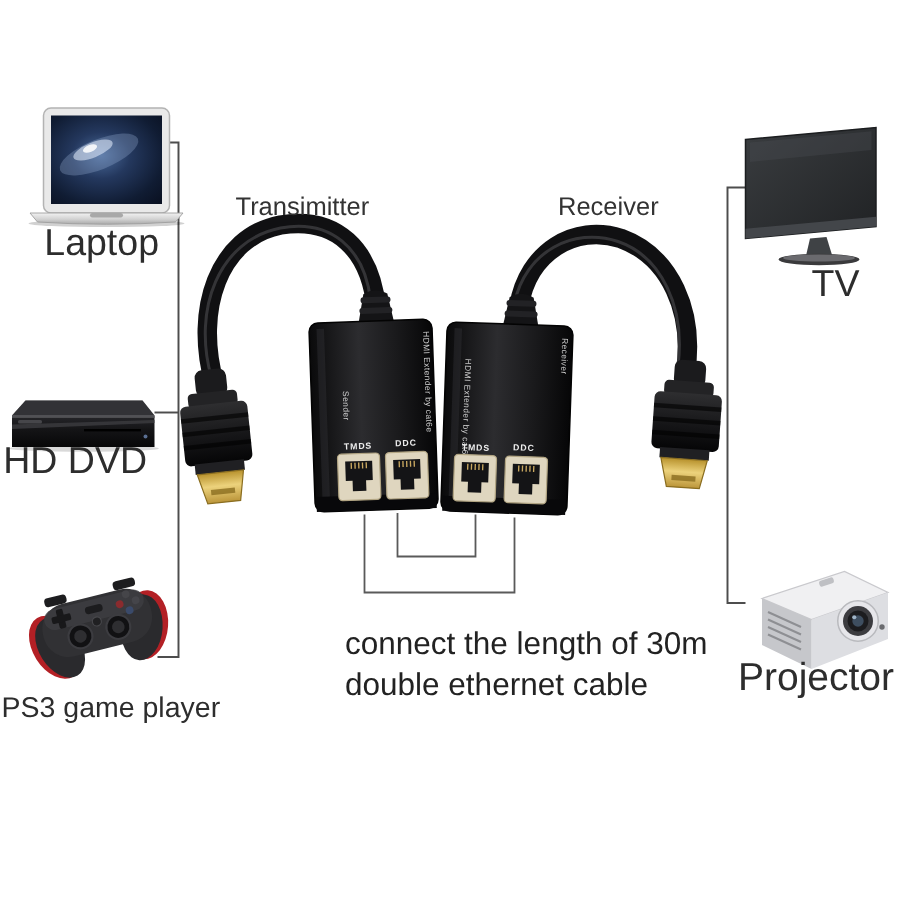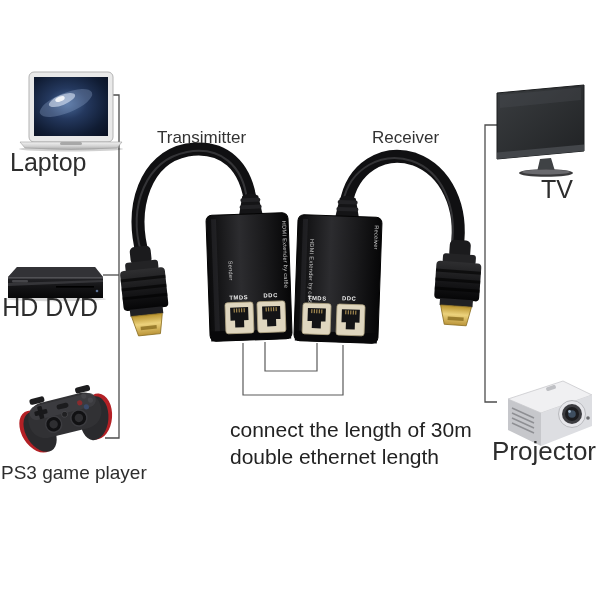--- a/index.html
+++ b/index.html
@@ -1,20 +1,20 @@
 <!DOCTYPE html>
 <html><head>
 <meta charset="utf-8">
 <style>
   html,body{margin:0;padding:0;background:#ffffff;width:600px;height:600px;overflow:hidden;}
   .stage{position:relative;width:600px;height:600px;font-family:"Liberation Sans",sans-serif;}
   .stage > svg{position:absolute;left:0;top:0;}
   svg text{font-family:"Liberation Sans",sans-serif;}
   .lbl{position:absolute;color:#2d2d2d;white-space:nowrap;}
-  #lbl-laptop{left:10px;top:148px;width:96px;font-size:25px;text-align:left;}
+  #lbl-laptop{left:10px;top:148px;width:96px;font-size:25px;text-align:right;}
   #lbl-hddvd{left:2px;top:293px;width:96px;font-size:25px;text-align:right;}
   #lbl-ps3{left:1px;top:462px;width:130px;font-size:19px;}
   #lbl-tv{left:512px;top:175px;width:90px;font-size:25px;text-align:center;}
   #lbl-projector{left:488px;top:436px;width:112px;font-size:26px;text-align:center;}
   #lbl-transmitter{left:157px;top:128px;font-size:17px;color:#333;}
   #lbl-receiver{left:372px;top:128px;font-size:17px;color:#333;}
   #caption{left:192px;top:417px;font-size:21px;color:#222;line-height:1.28;margin-left:38px;}
 </style>
 </head>
 <body>
@@ -229,15 +229,15 @@
 
   <div class="lbl" id="lbl-laptop">Laptop</div>
   <div class="lbl" id="lbl-hddvd">HD DVD</div>
   <div class="lbl" id="lbl-ps3">PS3 game player</div>
   <div class="lbl" id="lbl-tv">TV</div>
   <div class="lbl" id="lbl-transmitter">Transimitter</div>
   <div class="lbl" id="lbl-projector">Projector</div>
   <div class="lbl" id="lbl-receiver">Receiver</div>
   <div class="lbl" id="caption">
     <div>connect the length of 30m</div>
-    <div>double ethernet length</div>
+    <div>double ethernet cable</div>
   </div>
 </div>
 
 </body></html>

